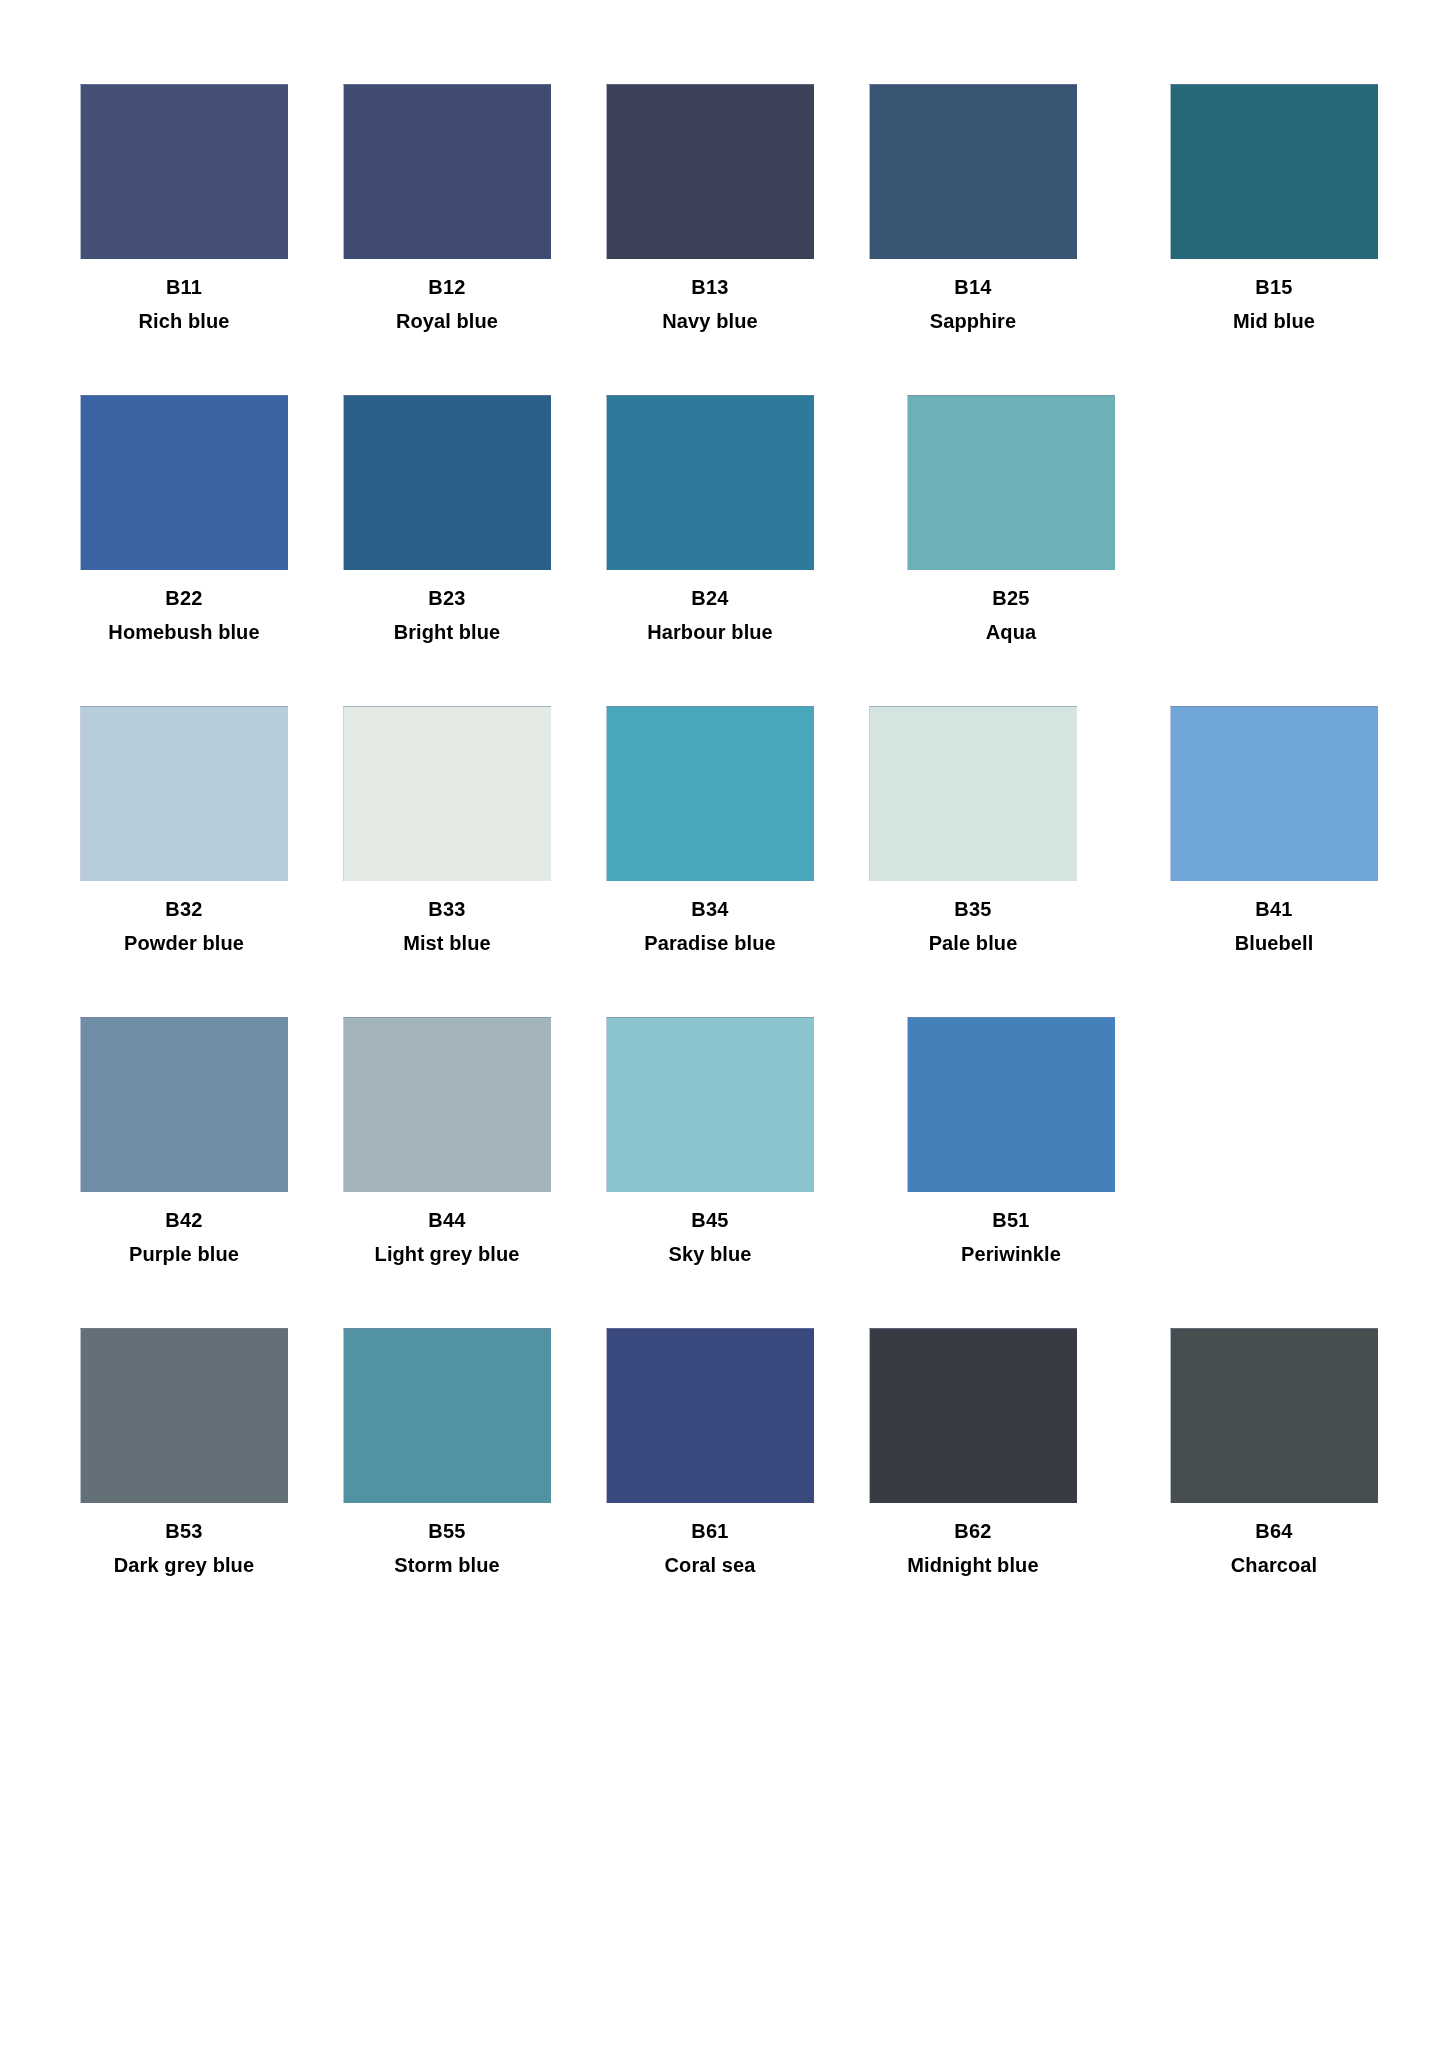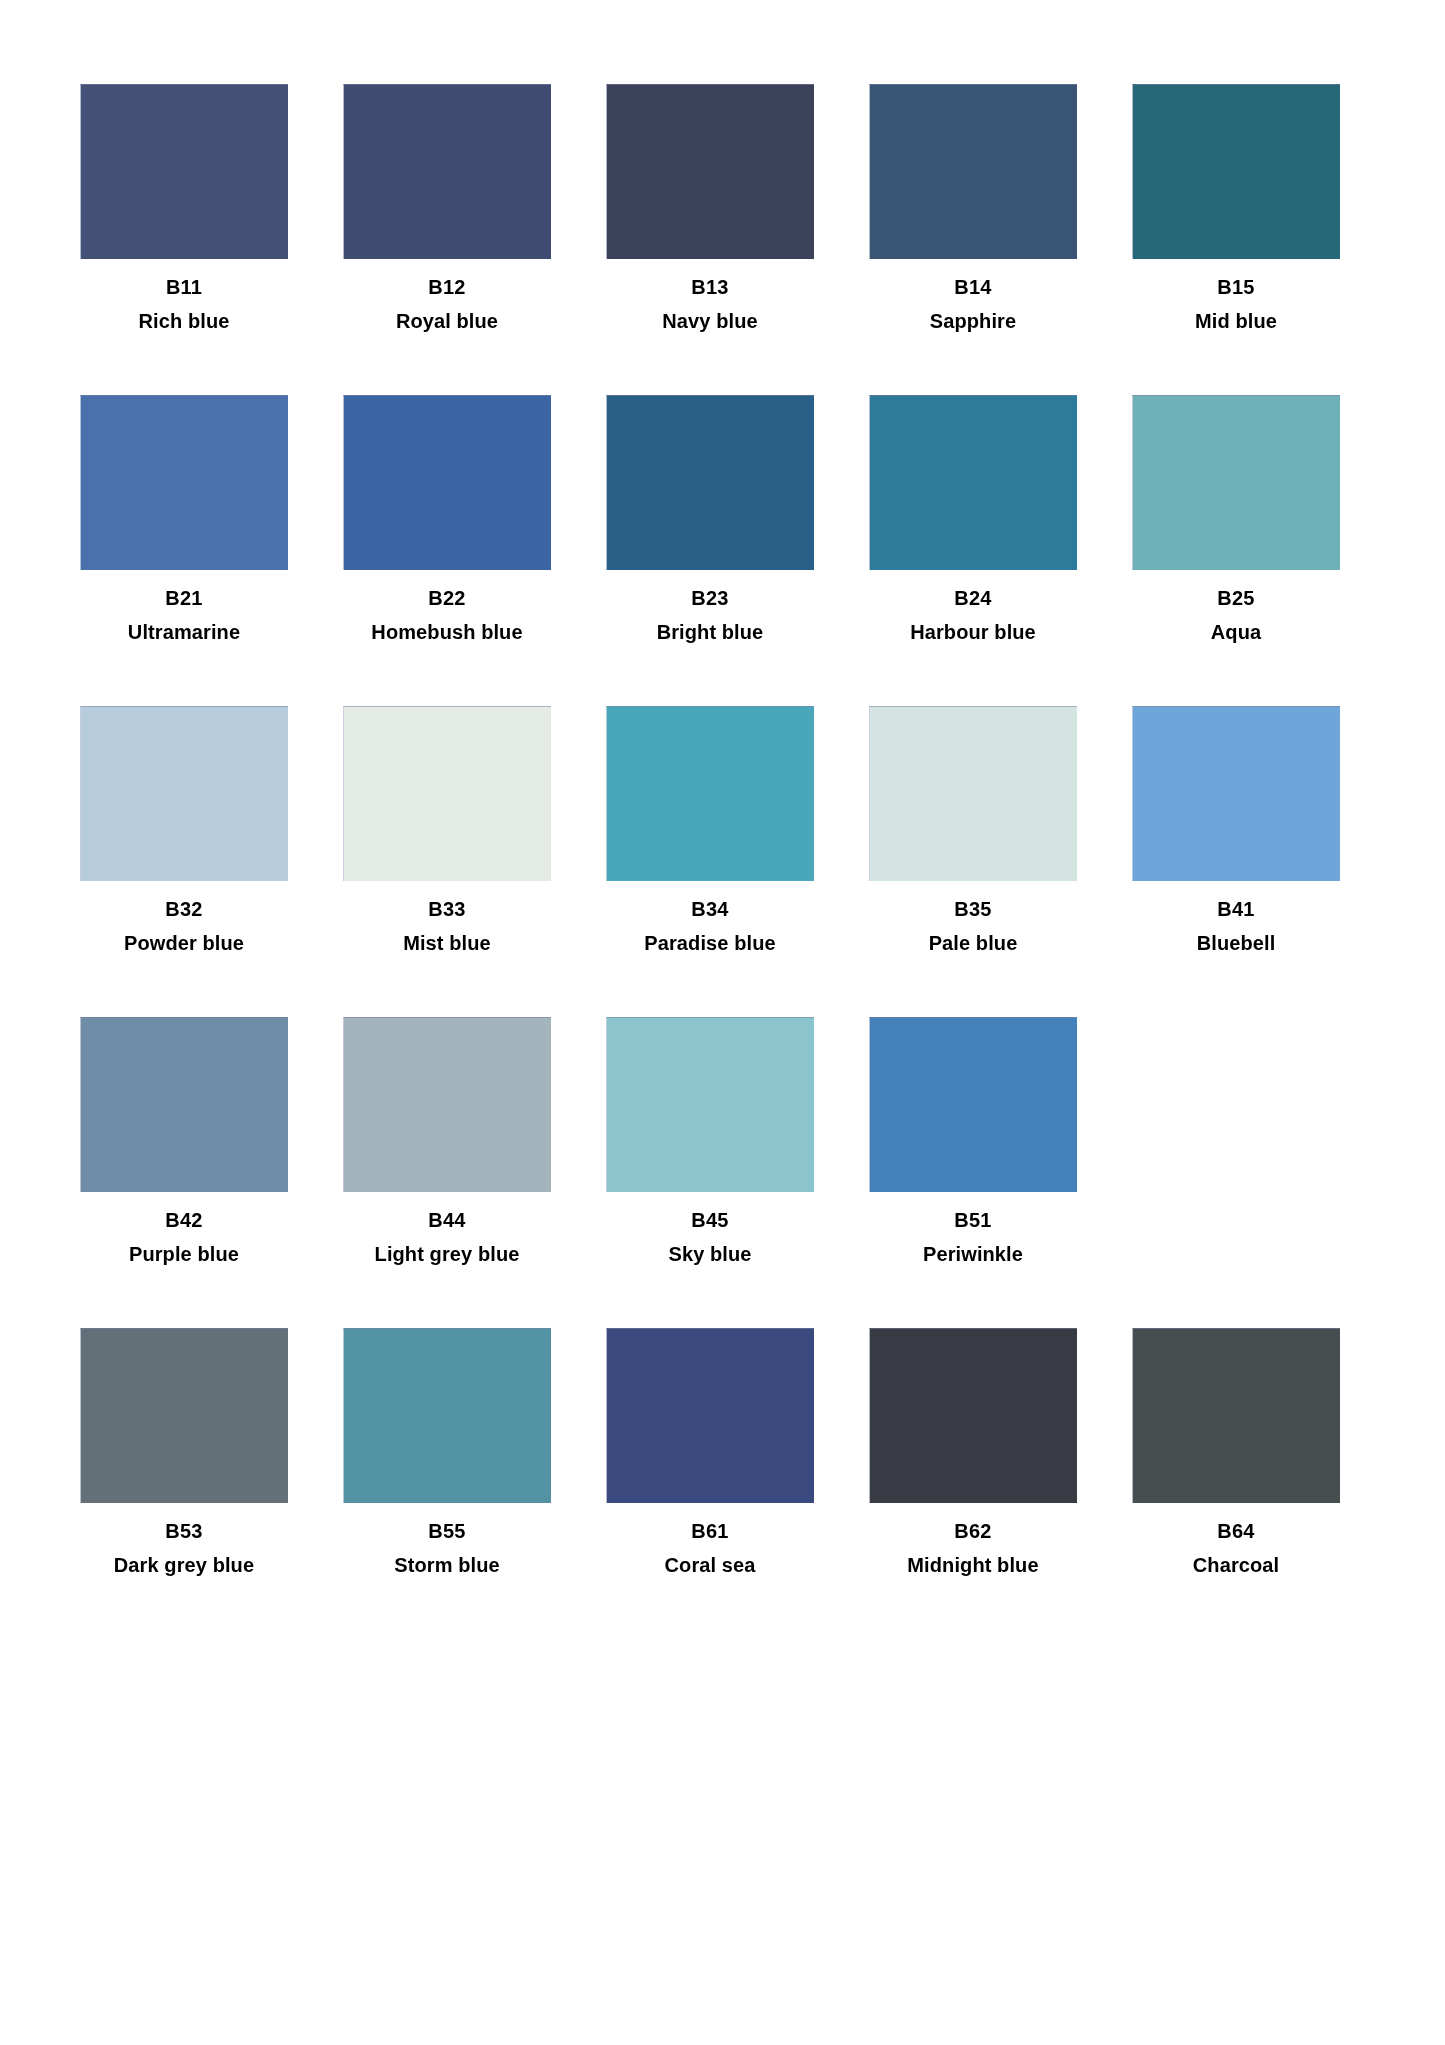--- a/index.html
+++ b/index.html
@@ -36,20 +36,21 @@
   }
   .swatch-cell {
     width: 208px;
     margin-right: 55px;
     display: flex;
     flex-direction: column;
     align-items: center;
   }
   .swatch-cell:last-child {
     margin-right: 0;
+    margin-left: 38px;
   }
   .swatch-chip {
     width: 208px;
     height: 175px;
     display: block;
     border-top: 1px solid rgba(120,130,160,0.55);
     border-left: 1px solid rgba(200,206,222,0.85);
     box-sizing: border-box;
   }
   .swatch-code {
@@ -101,25 +102,20 @@
       </div>
       <div class="swatch-cell">
         <div class="swatch-chip" style="background-color: rgb(38, 104, 120);"></div>
         <div class="swatch-code">B15</div>
         <div class="swatch-name">Mid blue</div>
       </div>
     </div>
 
     <div class="swatch-row">
       <div class="swatch-cell">
-        <div class="swatch-chip" style="background-color: rgb(74, 113, 171);"></div>
-        <div class="swatch-code">B21</div>
-        <div class="swatch-name">Ultramarine</div>
-      </div>
-      <div class="swatch-cell">
         <div class="swatch-chip" style="background-color: rgb(59, 100, 165);"></div>
         <div class="swatch-code">B22</div>
         <div class="swatch-name">Homebush blue</div>
       </div>
       <div class="swatch-cell">
         <div class="swatch-chip" style="background-color: rgb(42, 96, 135);"></div>
         <div class="swatch-code">B23</div>
         <div class="swatch-name">Bright blue</div>
       </div>
       <div class="swatch-cell">

